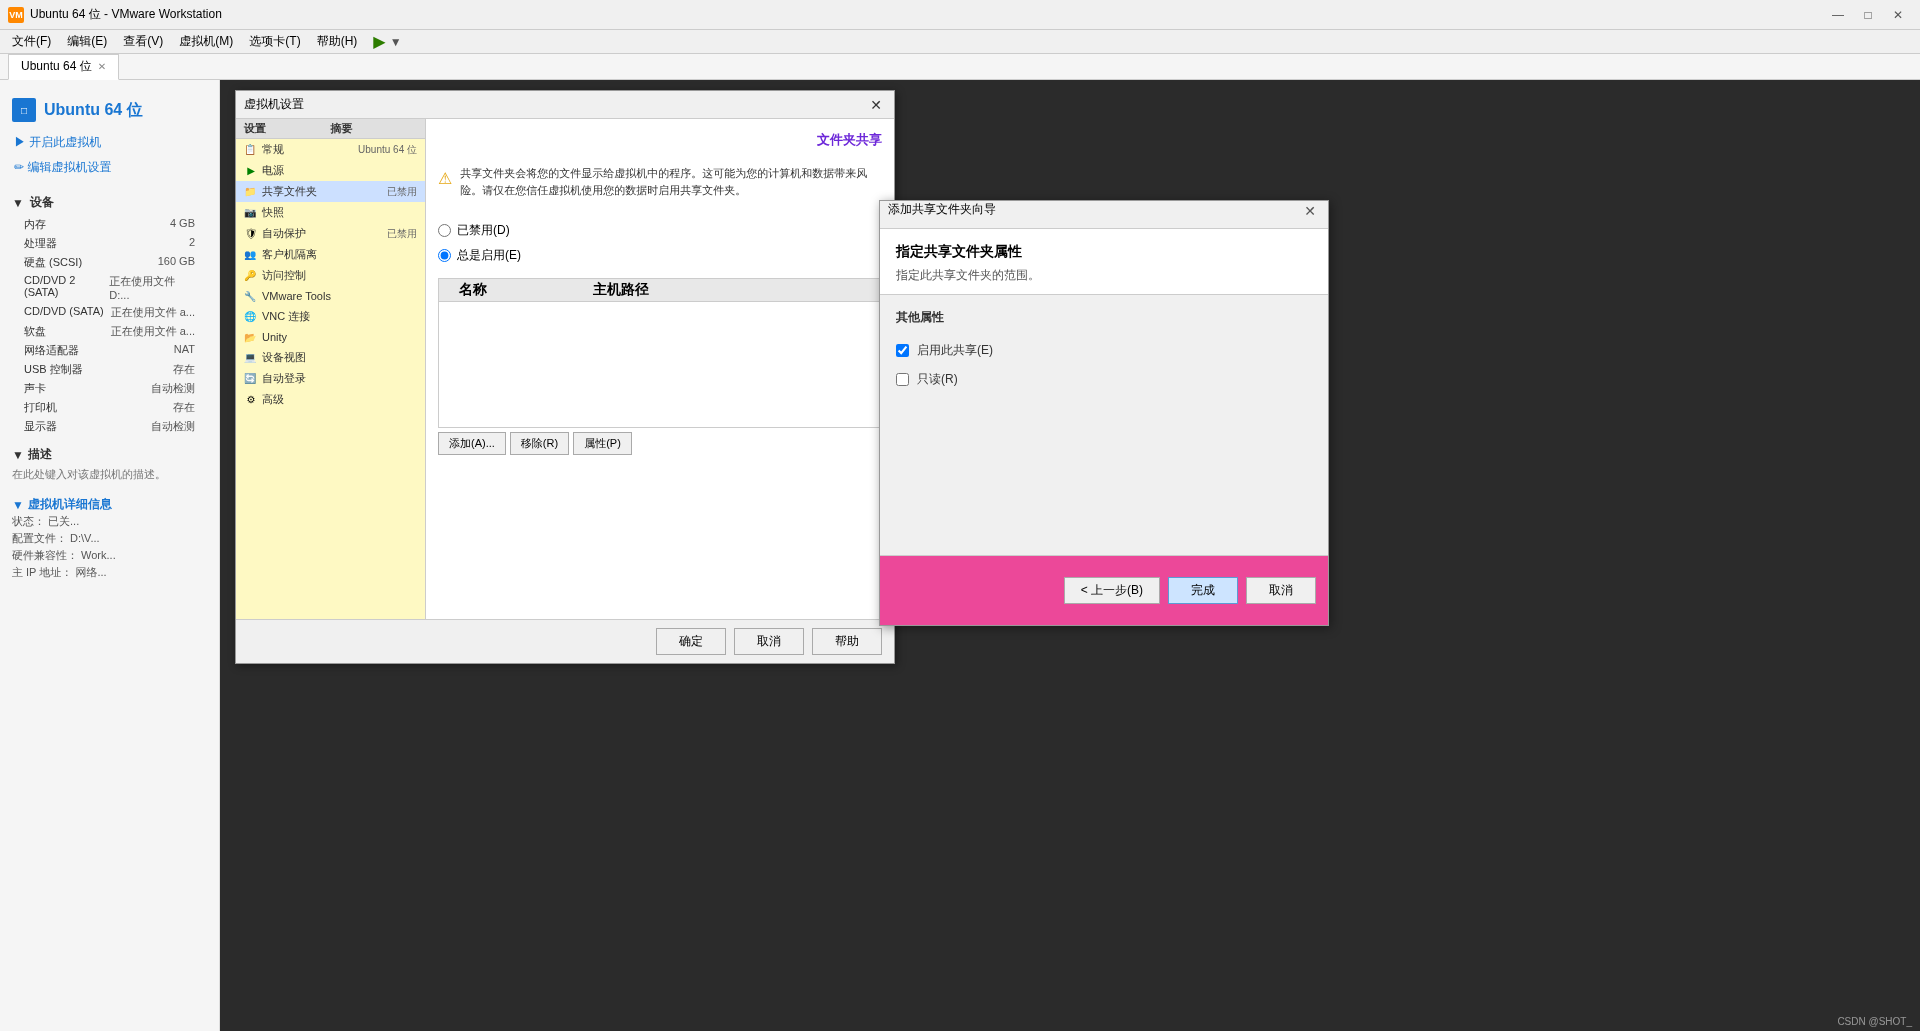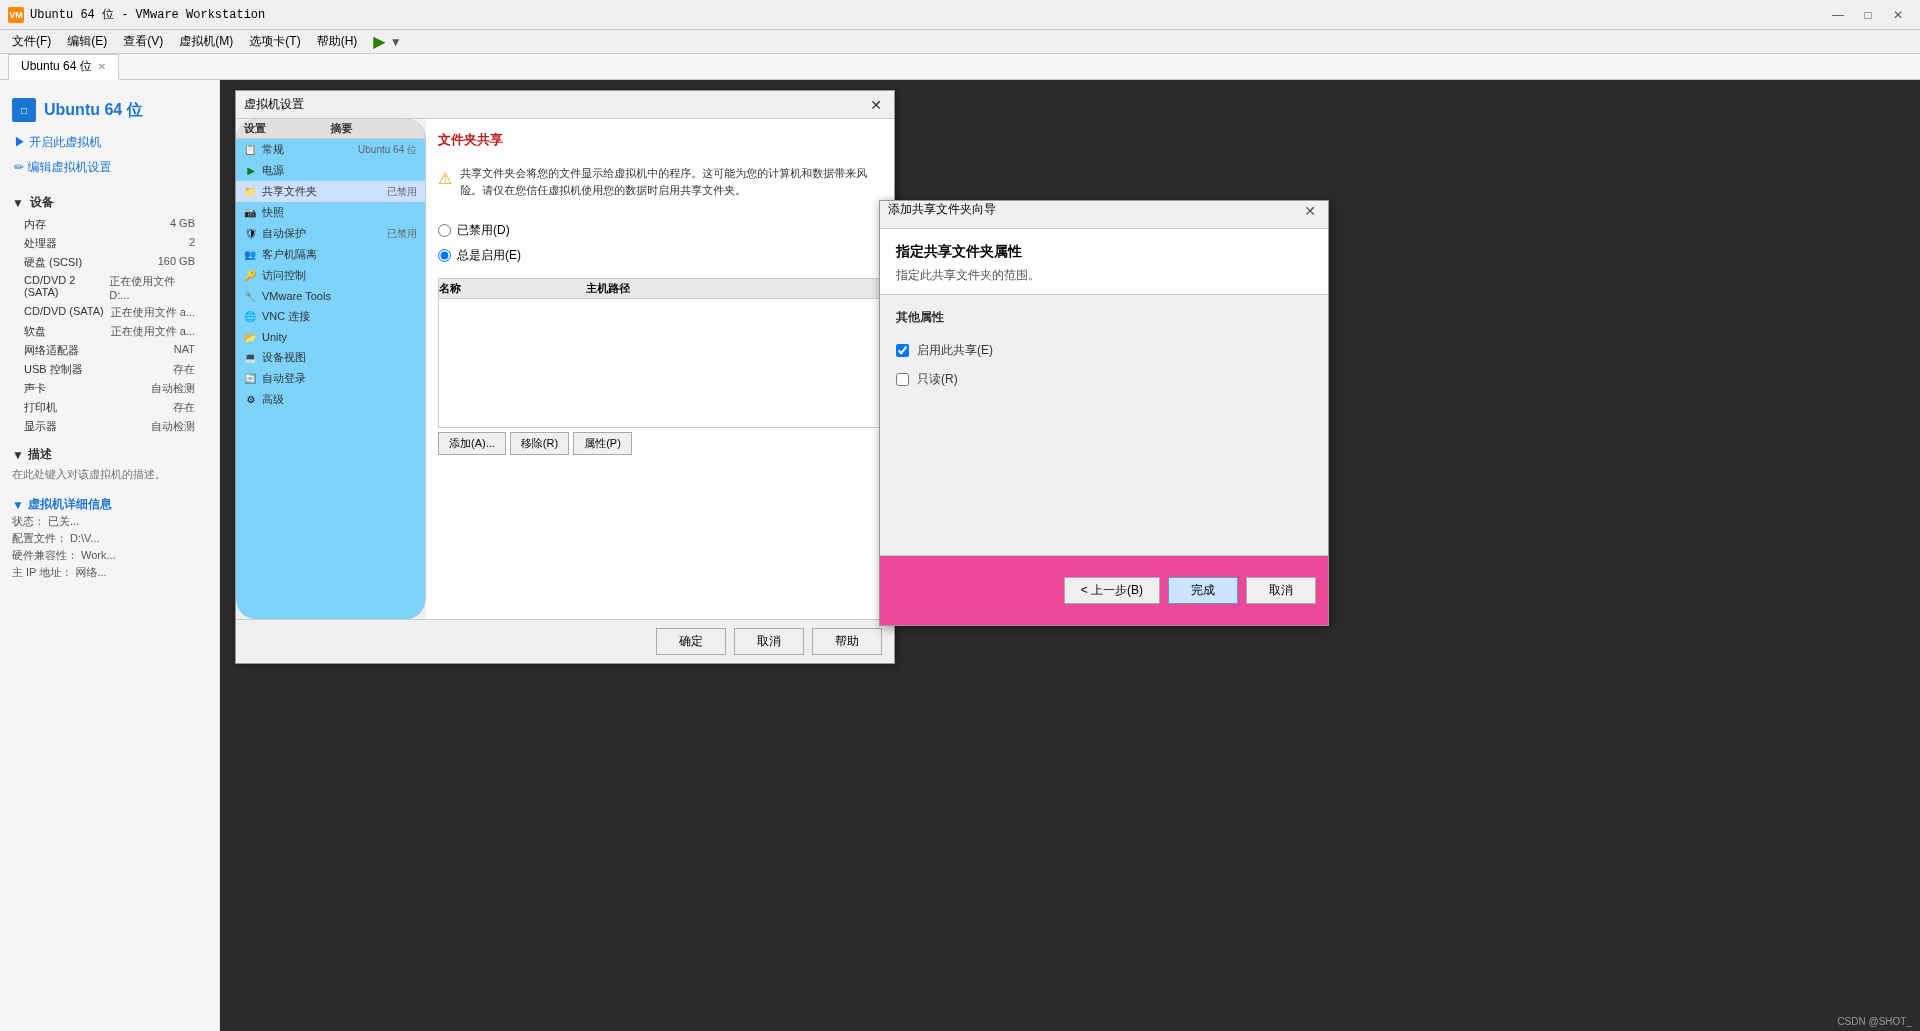--- a/index.html
+++ b/index.html
@@ -33,21 +33,20 @@
       align-items: center;
       justify-content: center;
       color: white;
       font-size: 9px;
       font-weight: bold;
     }
     .title-bar-text {
       font-size: 12px;
       color: #000;
       flex: 1;
-      font-family: Liberation Mono, monospace;
     }
     .title-bar-controls {
       display: flex;
       gap: 2px;
     }
     .title-bar-btn {
       width: 28px;
       height: 24px;
       background: transparent;
       border: none;
@@ -289,23 +288,22 @@
     
     .settings-body {
       display: flex;
       height: 500px;
     }
 
     
     .device-list {
       width: 190px;
       border-right: 1px solid #ccc;
-      background: #7dd3fc;
+      background: #fef9c3;
       overflow-y: auto;
-      border-radius: 20px;
     }
     .device-list-header {
       display: flex;
       background: #e0e0e0;
       border-bottom: 1px solid #ccc;
       padding: 2px 8px;
     }
     .device-list-col {
       font-size: 11px;
       font-weight: bold;
@@ -335,22 +333,23 @@
     
     .settings-right {
       flex: 1;
       padding: 12px;
       background: white;
       overflow-y: auto;
     }
     .settings-section-title {
       font-size: 13px;
       font-weight: bold;
-      color: #b91c1c;
+      color: #6d28d9;
       margin-bottom: 8px;
+      text-align: right;
     }
     .file-share-warning {
       display: flex;
       gap: 8px;
       padding: 8px 0;
       font-size: 11px;
       color: #333;
       line-height: 1.5;
     }
     .warning-icon {
@@ -374,22 +373,22 @@
     .folder-list-area {
       margin-top: 10px;
       border: 1px solid #ccc;
       height: 150px;
       background: white;
     }
     .folder-list-header {
       display: flex;
       background: #e8e8e8;
       border-bottom: 1px solid #ccc;
-      padding: 2px 0;
-      font-size: 11px;
+      padding: 2px 20px;
+      font-size: 14px;
       font-weight: bold;
     }
     .folder-actions {
       display: flex;
       gap: 4px;
       margin-top: 4px;
     }
     .folder-btn {
       padding: 3px 10px;
       font-size: 11px;

